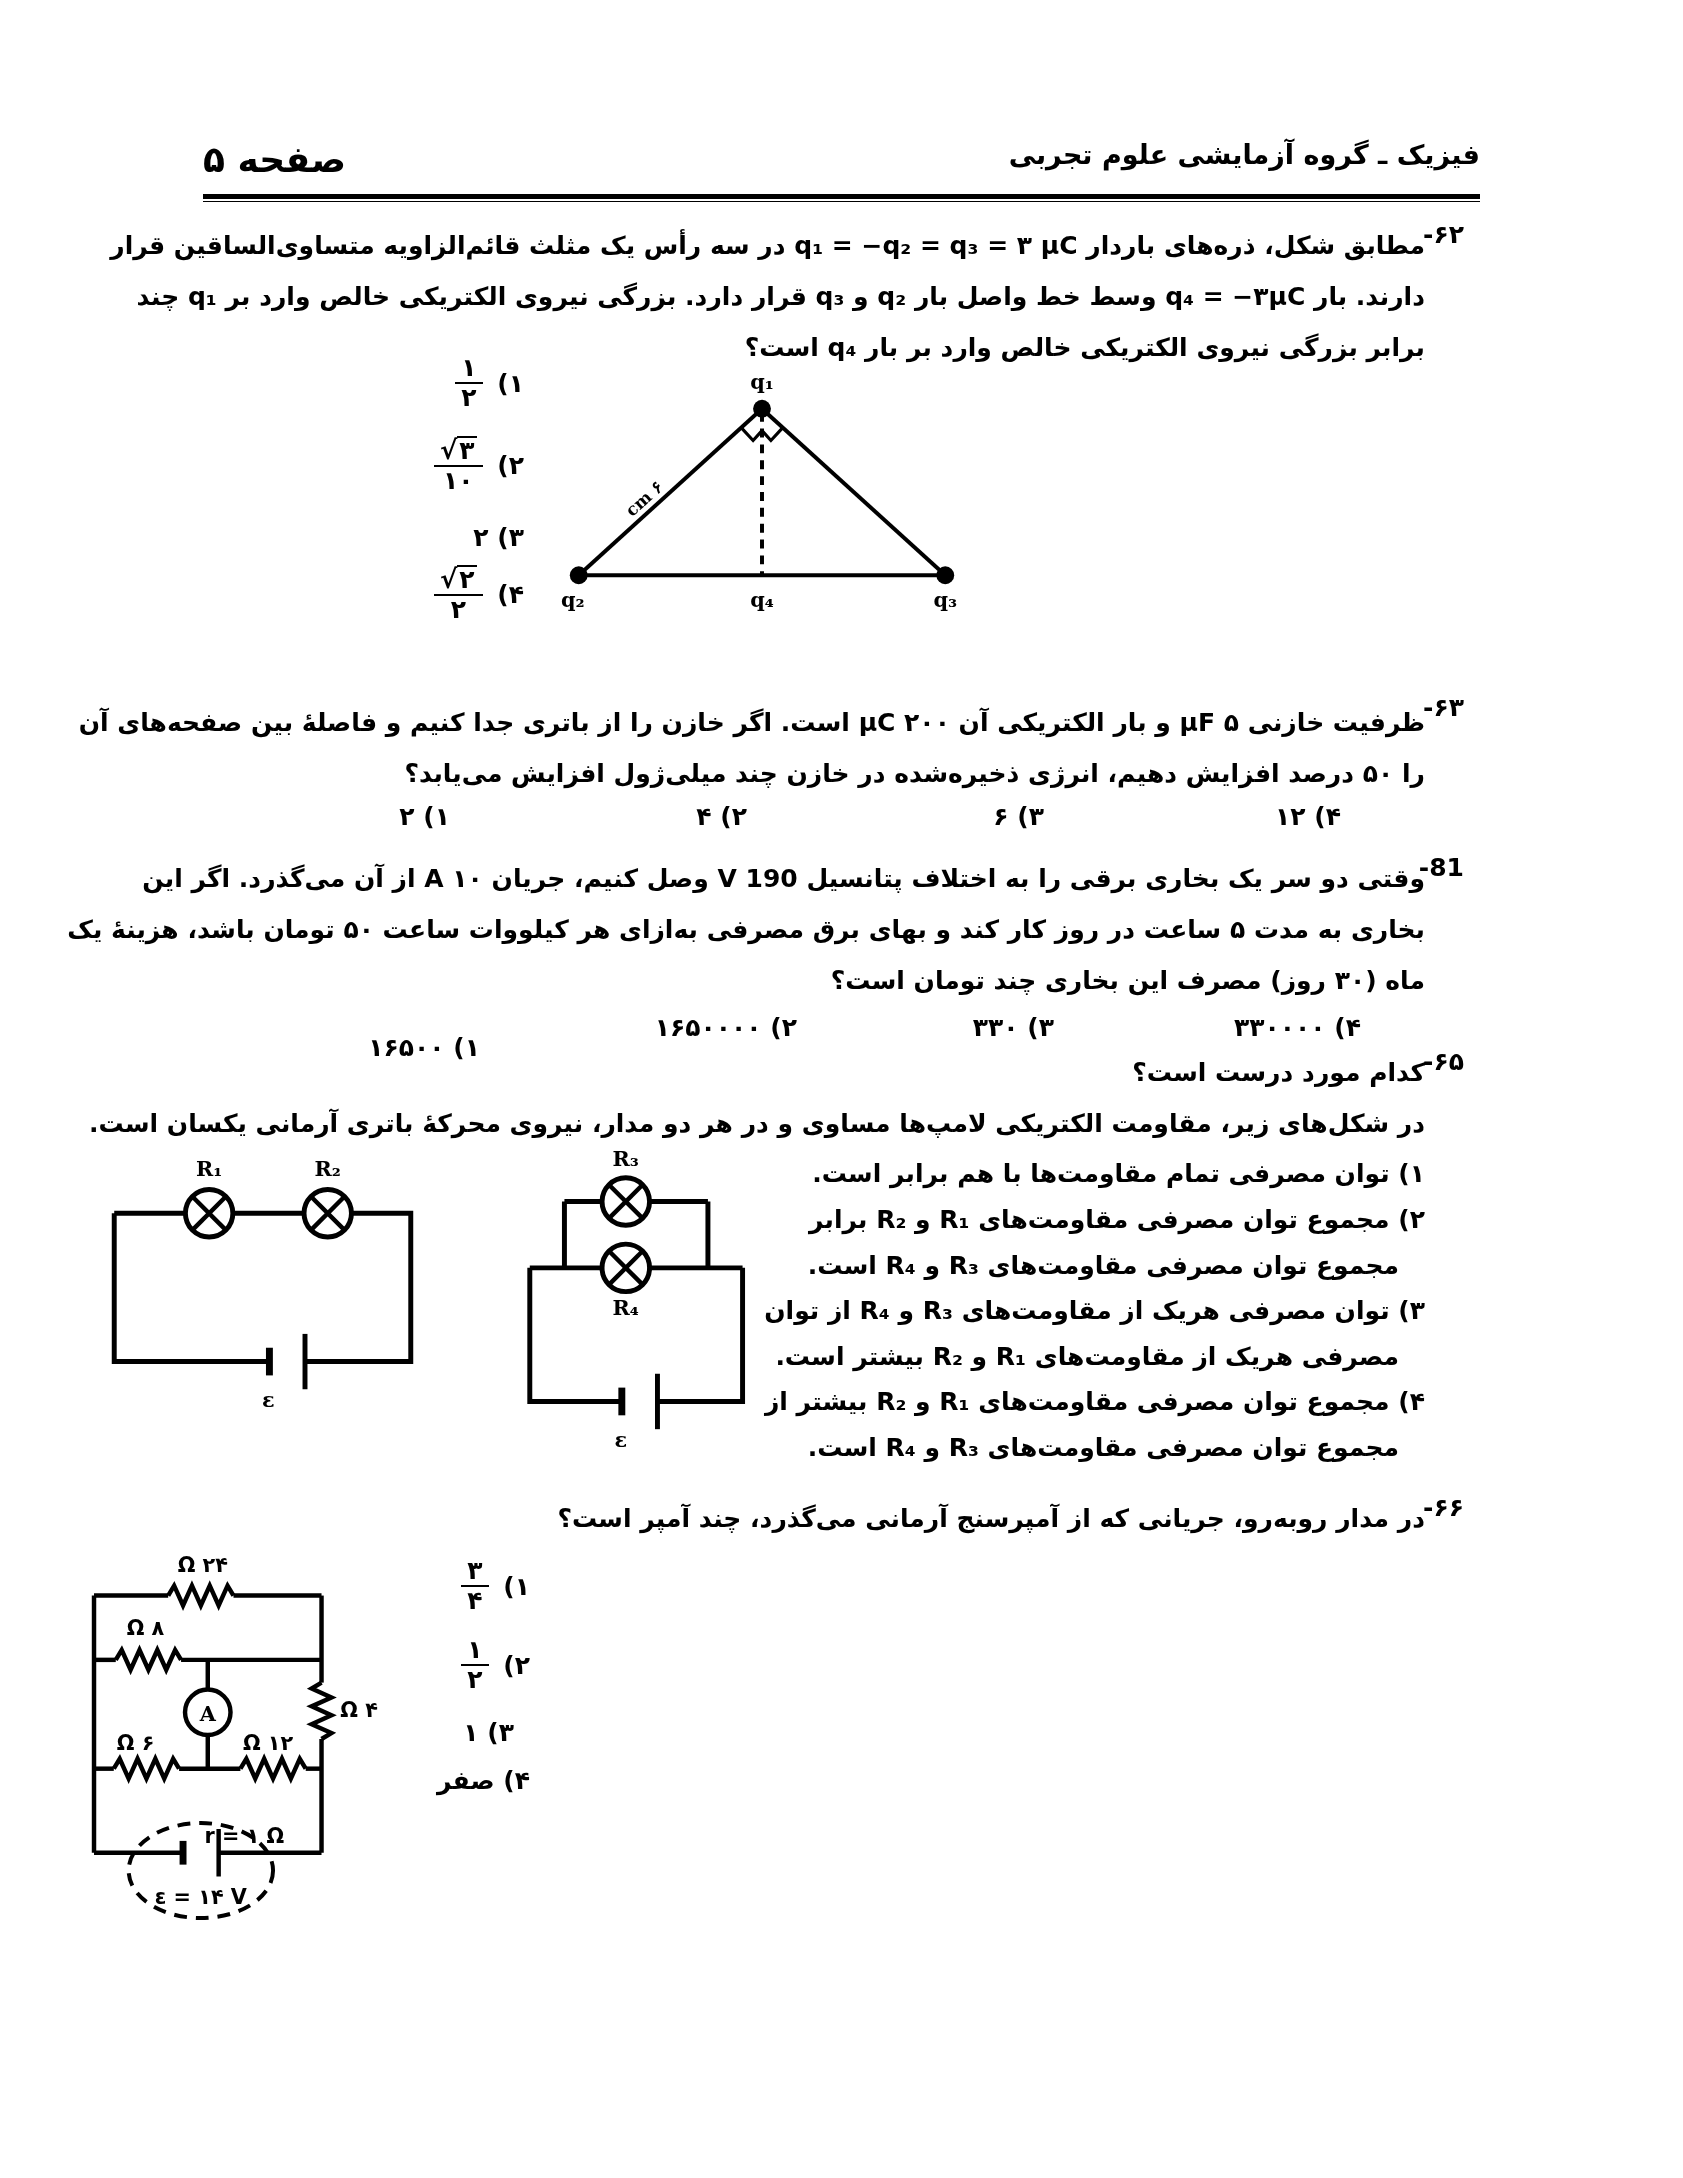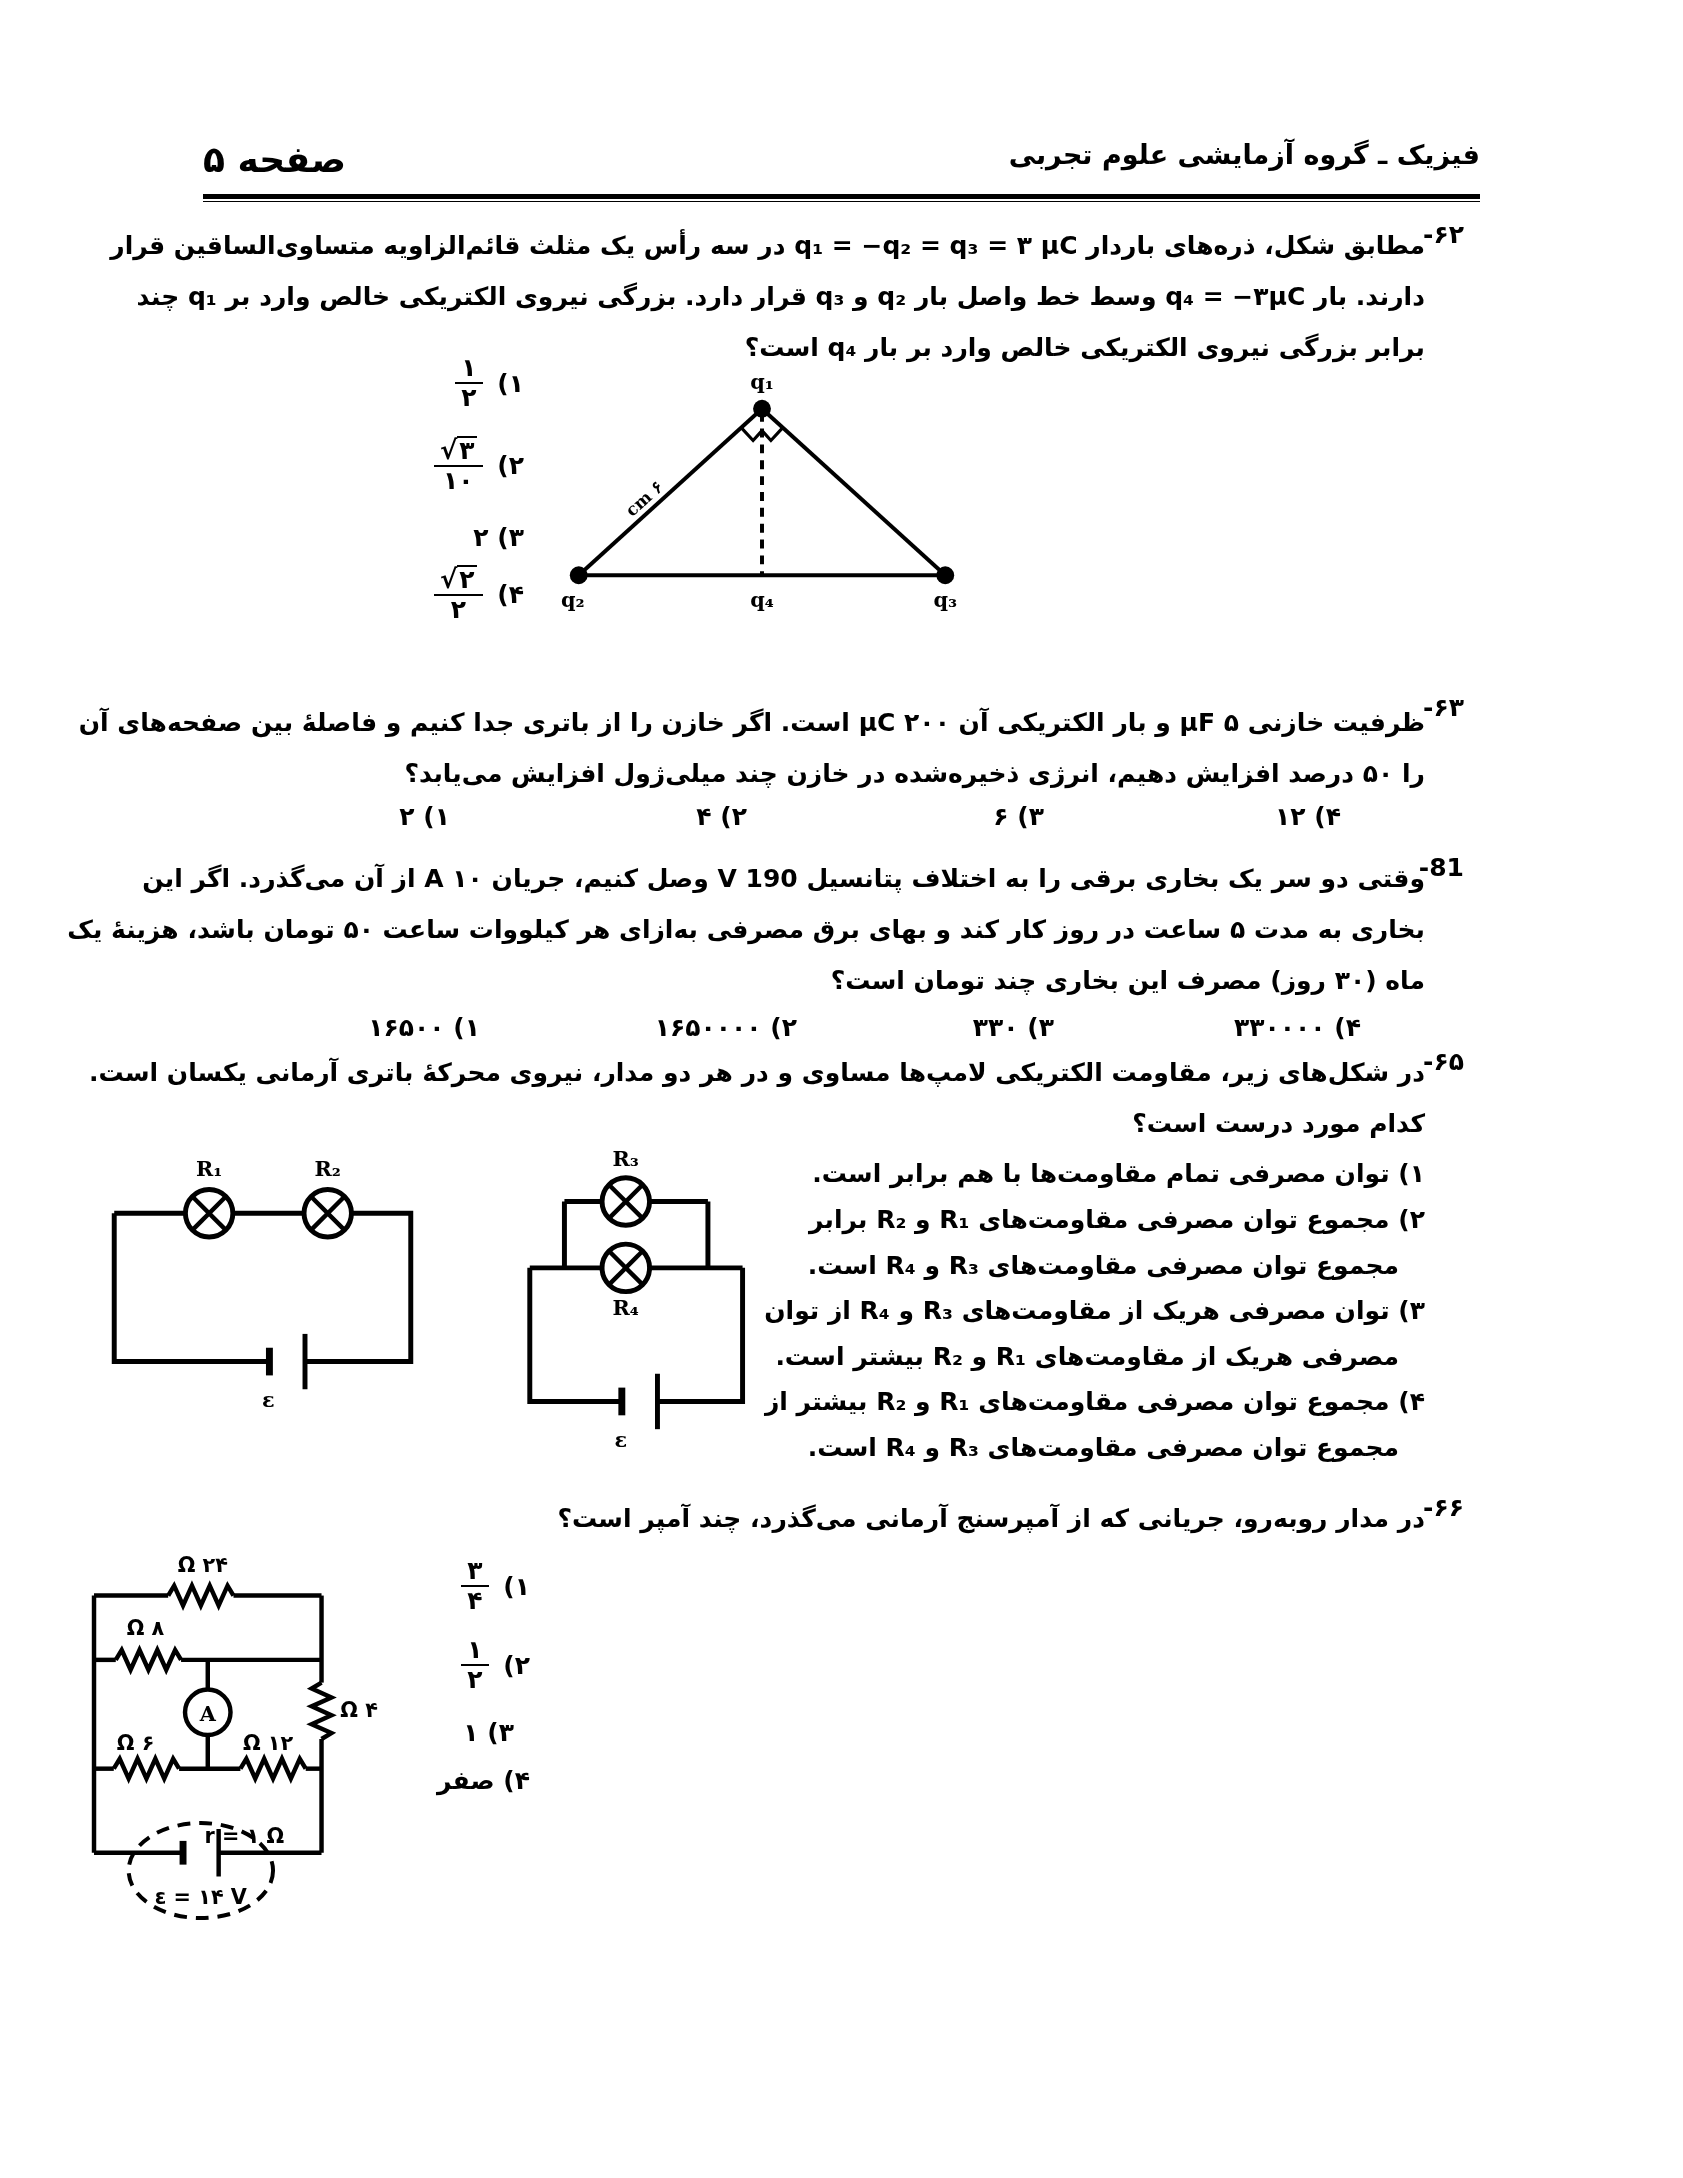--- a/index.html
+++ b/index.html
@@ -184,21 +184,21 @@
   </div>
 
   <div class="q" style="top:853px; right:203px; left:203px; height:198px;">
     <div class="qnum">81-</div>
     <div class="qbody" style="top:0; left:0;">
       <span class="qline">وقتی دو سر یک بخاری برقی را به اختلاف پتانسیل 190 V وصل کنیم، جریان ۱۰ A از آن می‌گذرد. اگر این</span>
       <span class="qline">بخاری به مدت ۵ ساعت در روز کار کند و بهای برق مصرفی به‌ازای هر کیلووات ساعت ۵۰ تومان باشد، هزینهٔ یک</span>
       <span class="qline rtlend">ماه (۳۰ روز) مصرف این بخاری چند تومان است؟</span>
     </div>
     <div class="optrow" style="top:160px; right:0; left:0; height:40px;">
-      <span style="right:1000px;">
+      <span style="right:1000px;margin-top:20px;">
         <span>۱)</span>
         <span>۱۶۵۰۰</span>
       </span>
       <span style="right:683px;">
         <span>۲)</span>
         <span>۱۶۵۰۰۰۰</span>
       </span>
       <span style="right:426px;">
         <span>۳)</span>
         <span>۳۳۰</span>
@@ -206,22 +206,22 @@
       <span style="right:119px;">
         <span>۴)</span>
         <span>۳۳۰۰۰۰</span>
       </span>
     </div>
   </div>
 
   <div class="q" style="top:1047px; right:203px; left:203px; height:436px;">
     <div class="qnum">۶۵-</div>
     <div class="qbody" style="top:0; left:0;">
+      <span class="qline rtlend">کدام مورد درست است؟</span>
       <span class="qline">در شکل‌های زیر، مقاومت الکتریکی لامپ‌ها مساوی و در هر دو مدار، نیروی محرکهٔ باتری آرمانی یکسان است.</span>
-      <span class="qline rtlend">کدام مورد درست است؟</span>
     </div>
 
     <div class="fig" style="top:107px; right:1049px; width:337px; height:257px;">
       <svg width="337" height="257" viewBox="0 0 340 260">
 
         <path d="M 20 60 L 92 60 M 140 60 L 212 60 M 260 60 L 320 60 L 320 210 L 213 210
                  M 177 210 L 20 210 L 20 60" fill="none" stroke="#000" stroke-width="5"></path>
 
         <circle cx="116" cy="60" r="24" fill="none" stroke="#000" stroke-width="5"></circle>
         <line x1="99" y1="43" x2="133" y2="77" stroke="#000" stroke-width="4.5"></line>

